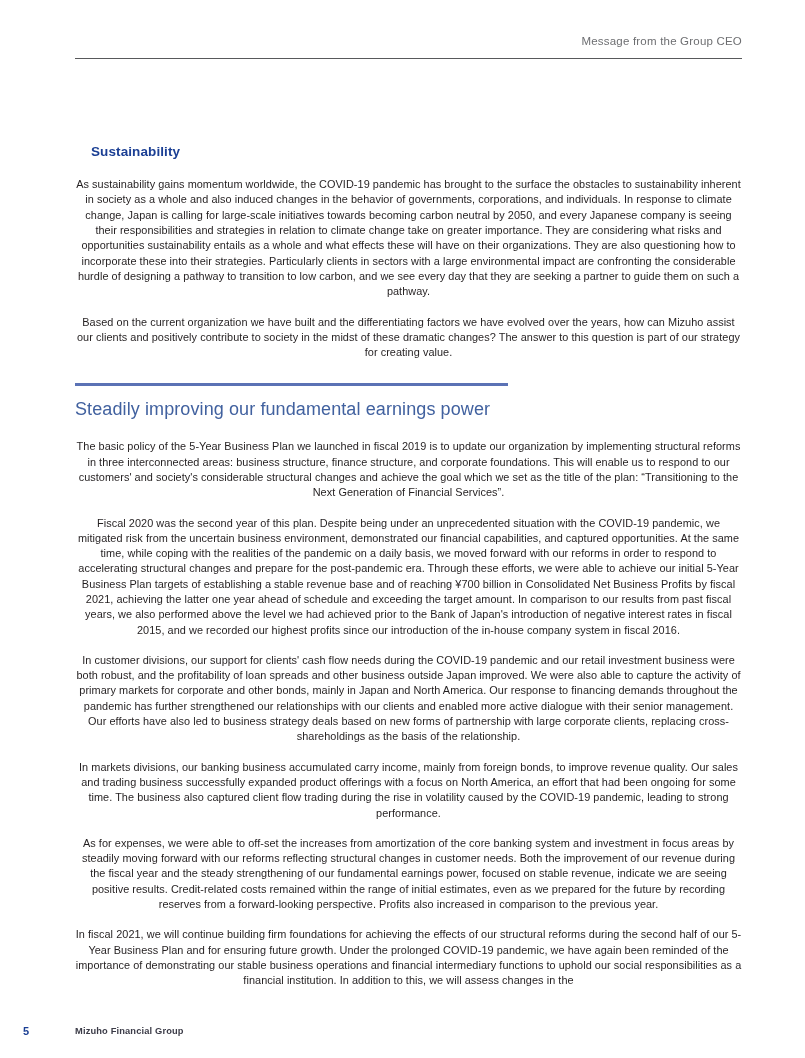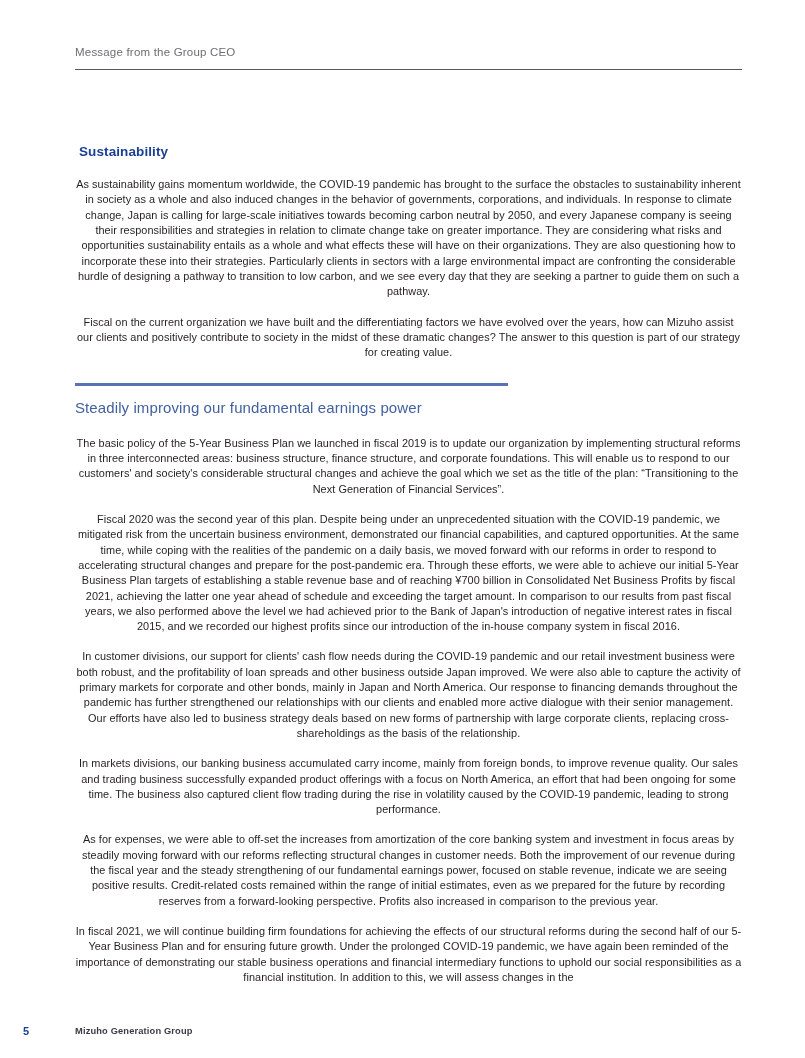--- a/index.html
+++ b/index.html
@@ -18,22 +18,23 @@
     position: relative;
     width: 805px;
     height: 1058px;
     box-sizing: border-box;
   }
 
   
   .running-header {
     position: absolute;
     left: 75px;
-    top: 46px;
+    top: 35px;
     width: 667px;
+    text-align: right;
   }
   .running-header .rh-text {
     font-size: 11.5px;
     color: #6d6e71;
     letter-spacing: 0.2px;
     line-height: 1.2;
     display: block;
     padding-bottom: 9px;
   }
   .running-header .rh-rule {
@@ -48,21 +49,21 @@
     left: 75px;
     top: 144px;
     width: 667px;
   }
 
   .section-title {
     font-size: 13.5px;
     font-weight: bold;
     color: #1b3f94;
     letter-spacing: 0.1px;
-    margin: 0 0 17px 4px;
+    margin: 0 0 17px 16px;
     line-height: 1.2;
   }
 
   p.body-para {
     margin: 0 0 15px 0;
     font-size: 10.9px;
     line-height: 15.3px;
     color: #231f20;
     text-align: center;
     letter-spacing: 0.005em;
@@ -75,21 +76,21 @@
   .major-head-block {
     margin-top: 23px;
   }
   .major-head-rule {
     width: 433px;
     height: 2.2px;
     background: #5b72b5;
     margin-bottom: 13px;
   }
   .major-head {
-    font-size: 15px;
+    font-size: 18px;
     font-weight: normal;
     color: #41619f;
     letter-spacing: 0.1px;
     line-height: 1.15;
     margin: 0 0 20px 0;
   }
 
   
   .footer {
     position: absolute;
@@ -126,34 +127,34 @@
   <div class="running-header">
     <span class="rh-text">Message from the Group CEO</span>
     <div class="rh-rule"></div>
   </div>
 
   <div class="content">
 
     <h2 class="section-title">Sustainability</h2>
 
     <p class="body-para">As sustainability gains momentum worldwide, the COVID-19 pandemic has brought to the surface the obstacles to sustainability inherent in society as a whole and also induced changes in the behavior of governments, corporations, and individuals. In response to climate change, Japan is calling for large-scale initiatives towards becoming carbon neutral by 2050, and every Japanese company is seeing their responsibilities and strategies in relation to climate change take on greater importance. They are considering what risks and opportunities sustainability entails as a whole and what effects these will have on their organizations. They are also questioning how to incorporate these into their strategies. Particularly clients in sectors with a large environmental impact are confronting the considerable hurdle of designing a pathway to transition to low carbon, and we see every day that they are seeking a partner to guide them on such a pathway.</p>
-    <p class="body-para">Fiscal on the current organization we have built and the differentiating factors we have evolved over the years, how can Mizuho assist our clients and positively contribute to society in the midst of these dramatic changes? The answer to this question is part of our strategy for creating value.</p>
+    <p class="body-para">Based on the current organization we have built and the differentiating factors we have evolved over the years, how can Mizuho assist our clients and positively contribute to society in the midst of these dramatic changes? The answer to this question is part of our strategy for creating value.</p>
 
     <div class="major-head-block">
       <div class="major-head-rule"></div>
       <h1 class="major-head">Steadily improving our fundamental earnings power</h1>
     </div>
 
     <p class="body-para">The basic policy of the 5-Year Business Plan we launched in fiscal 2019 is to update our organization by implementing structural reforms in three interconnected areas: business structure, finance structure, and corporate foundations. This will enable us to respond to our customers' and society's considerable structural changes and achieve the goal which we set as the title of the plan: “Transitioning to the Next Generation of Financial Services”.</p>
     <p class="body-para">Fiscal 2020 was the second year of this plan. Despite being under an unprecedented situation with the COVID-19 pandemic, we mitigated risk from the uncertain business environment, demonstrated our financial capabilities, and captured opportunities. At the same time, while coping with the realities of the pandemic on a daily basis, we moved forward with our reforms in order to respond to accelerating structural changes and prepare for the post-pandemic era. Through these efforts, we were able to achieve our initial 5-Year Business Plan targets of establishing a stable revenue base and of reaching ¥700 billion in Consolidated Net Business Profits by fiscal 2021, achieving the latter one year ahead of schedule and exceeding the target amount. In comparison to our results from past fiscal years, we also performed above the level we had achieved prior to the Bank of Japan's introduction of negative interest rates in fiscal 2015, and we recorded our highest profits since our introduction of the in-house company system in fiscal 2016.</p>
     <p class="body-para">In customer divisions, our support for clients' cash flow needs during the COVID-19 pandemic and our retail investment business were both robust, and the profitability of loan spreads and other business outside Japan improved. We were also able to capture the activity of primary markets for corporate and other bonds, mainly in Japan and North America. Our response to financing demands throughout the pandemic has further strengthened our relationships with our clients and enabled more active dialogue with their senior management. Our efforts have also led to business strategy deals based on new forms of partnership with large corporate clients, replacing cross-shareholdings as the basis of the relationship.</p>
     <p class="body-para">In markets divisions, our banking business accumulated carry income, mainly from foreign bonds, to improve revenue quality. Our sales and trading business successfully expanded product offerings with a focus on North America, an effort that had been ongoing for some time. The business also captured client flow trading during the rise in volatility caused by the COVID-19 pandemic, leading to strong performance.</p>
     <p class="body-para">As for expenses, we were able to off-set the increases from amortization of the core banking system and investment in focus areas by steadily moving forward with our reforms reflecting structural changes in customer needs. Both the improvement of our revenue during the fiscal year and the steady strengthening of our fundamental earnings power, focused on stable revenue, indicate we are seeing positive results. Credit-related costs remained within the range of initial estimates, even as we prepared for the future by recording reserves from a forward-looking perspective. Profits also increased in comparison to the previous year.</p>
     <p class="body-para">In fiscal 2021, we will continue building firm foundations for achieving the effects of our structural reforms during the second half of our 5-Year Business Plan and for ensuring future growth. Under the prolonged COVID-19 pandemic, we have again been reminded of the importance of demonstrating our stable business operations and financial intermediary functions to uphold our social responsibilities as a financial institution. In addition to this, we will assess changes in the</p>
 
   </div>
 
   <div class="footer">
     <span class="page-number">5</span>
-    <span class="footer-company">Mizuho Generation Group</span>
+    <span class="footer-company">Mizuho Financial Group</span>
   </div>
 
 </div>
 
 </body></html>

